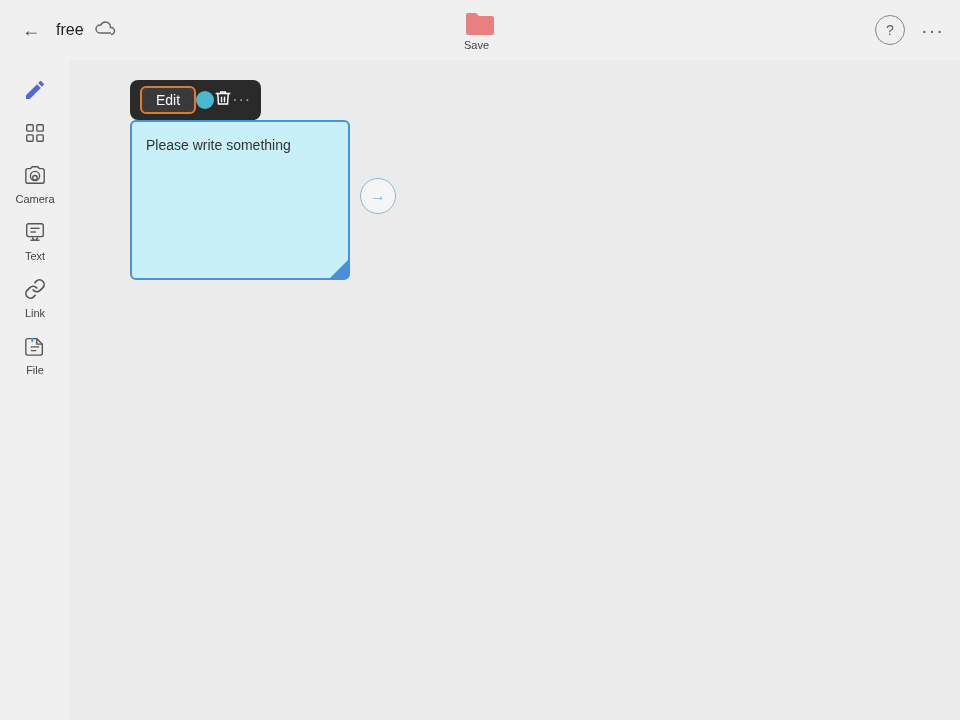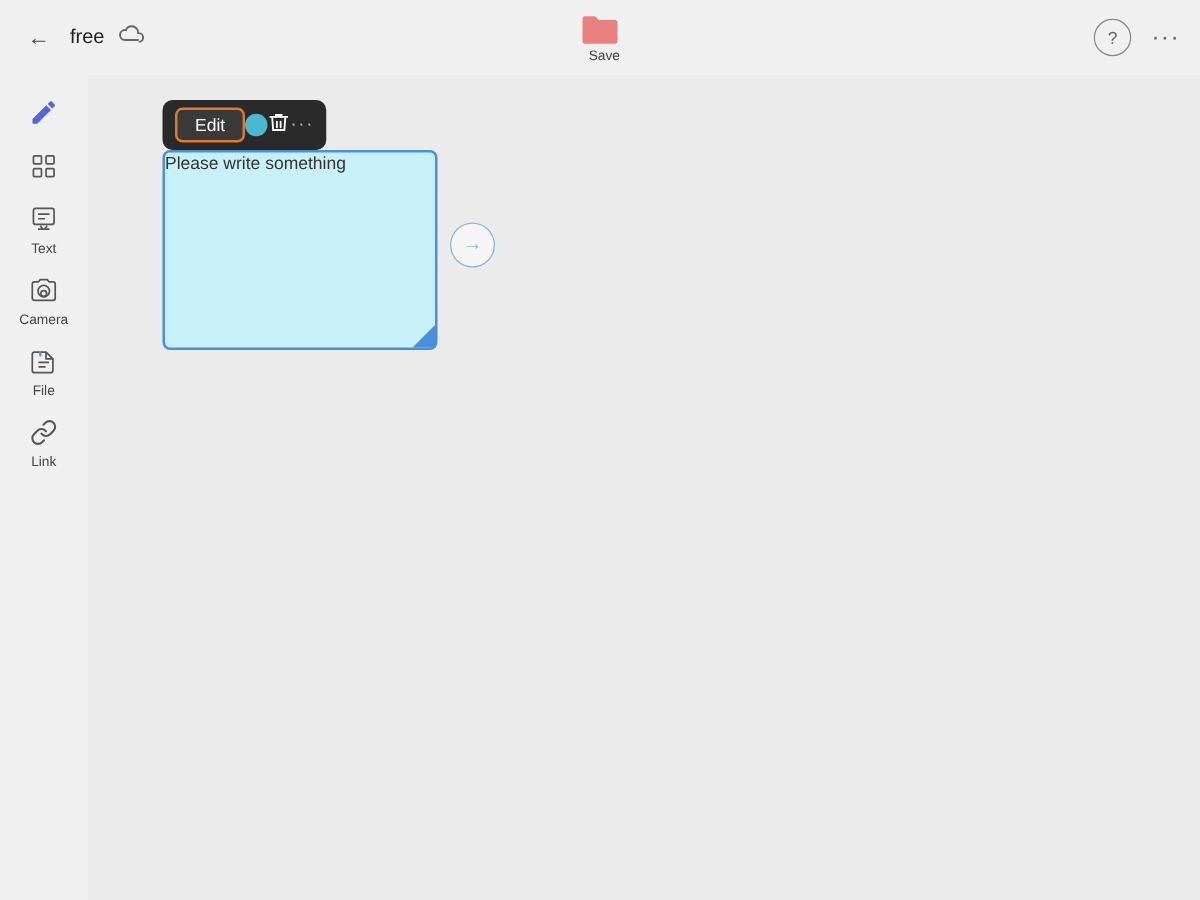--- a/index.html
+++ b/index.html
@@ -67,21 +67,21 @@
       left: 50%;
       transform: translateX(-50%);
       display: flex;
       flex-direction: column;
       align-items: center;
     }
 
     .save-icon-wrapper {
       display: flex;
       flex-direction: column;
-      align-items: flex-end;
+      align-items: flex-start;
       cursor: pointer;
     }
 
     .save-label {
       font-size: 11px;
       color: #444;
       margin-top: 2px;
     }
 
     .header-right {
@@ -212,21 +212,21 @@
     
     .note-card {
       position: absolute;
       top: 60px;
       left: 60px;
       width: 220px;
       height: 160px;
       background: #c8f0f8;
       border: 2px solid #4a90d9;
       border-radius: 6px;
-      padding: 0;
+      padding: 14px;
       z-index: 15;
     }
 
     .note-card-text {
       font-size: 14px;
       color: #333;
     }
 
     .note-card-corner {
       position: absolute;
@@ -324,61 +324,61 @@
         <rect x="14" y="3" width="7" height="7" rx="1" stroke="#555" stroke-width="1.5" fill="none"></rect>
         <rect x="3" y="14" width="7" height="7" rx="1" stroke="#555" stroke-width="1.5" fill="none"></rect>
         <rect x="14" y="14" width="7" height="7" rx="1" stroke="#555" stroke-width="1.5" fill="none"></rect>
       </svg>
     </span>
   </div>
 
   <div class="sidebar-item">
     <span class="icon">
       <svg width="22" height="22" viewBox="0 0 24 24" fill="none" xmlns="http://www.w3.org/2000/svg">
+        <path d="M20 5h-3.17L15 3H9L7.17 5H4C2.9 5 2 5.9 2 7v12c0 1.1.9 2 2 2h16c1.1 0 2-.9 2-2V7c0-1.1-.9-2-2-2zm-8 13c-2.76 0-5-2.24-5-5s2.24-5 5-5 5 2.24 5 5-2.24 5-5 5z" fill="none" stroke="#555" stroke-width="1.5"></path>
+        <circle cx="12" cy="15" r="2.5" stroke="#555" stroke-width="1.5" fill="none"></circle>
+      </svg>
+    </span>
+    <span class="label">Camera</span>
+  </div>
+
+  <div class="sidebar-item">
+    <span class="icon">
+      <svg width="22" height="22" viewBox="0 0 24 24" fill="none" xmlns="http://www.w3.org/2000/svg">
         <rect x="3" y="3" width="18" height="14" rx="2" stroke="#555" stroke-width="1.5" fill="none"></rect>
         <line x1="7" y1="8" x2="17" y2="8" stroke="#555" stroke-width="1.5"></line>
         <line x1="7" y1="12" x2="13" y2="12" stroke="#555" stroke-width="1.5"></line>
         <path d="M15 18l-2 3" stroke="#555" stroke-width="1.5"></path>
         <path d="M9 18l2 3" stroke="#555" stroke-width="1.5"></path>
         <line x1="7" y1="21" x2="17" y2="21" stroke="#555" stroke-width="1.5"></line>
       </svg>
     </span>
     <span class="label">Text</span>
   </div>
 
   <div class="sidebar-item">
     <span class="icon">
       <svg width="22" height="22" viewBox="0 0 24 24" fill="none" xmlns="http://www.w3.org/2000/svg">
-        <path d="M20 5h-3.17L15 3H9L7.17 5H4C2.9 5 2 5.9 2 7v12c0 1.1.9 2 2 2h16c1.1 0 2-.9 2-2V7c0-1.1-.9-2-2-2zm-8 13c-2.76 0-5-2.24-5-5s2.24-5 5-5 5 2.24 5 5-2.24 5-5 5z" fill="none" stroke="#555" stroke-width="1.5"></path>
-        <circle cx="12" cy="15" r="2.5" stroke="#555" stroke-width="1.5" fill="none"></circle>
-      </svg>
-    </span>
-    <span class="label">Camera</span>
+        <path d="M10 13a5 5 0 007.54.54l3-3a5 5 0 00-7.07-7.07l-1.72 1.71" stroke="#555" stroke-width="1.8" stroke-linecap="round" fill="none"></path>
+        <path d="M14 11a5 5 0 00-7.54-.54l-3 3a5 5 0 007.07 7.07l1.71-1.71" stroke="#555" stroke-width="1.8" stroke-linecap="round" fill="none"></path>
+      </svg>
+    </span>
+    <span class="label">Link</span>
   </div>
 
   <div class="sidebar-item">
     <span class="icon">
       <svg width="22" height="22" viewBox="0 0 24 24" fill="none" xmlns="http://www.w3.org/2000/svg">
         <path d="M4 4h10l6 6v10a2 2 0 01-2 2H4a2 2 0 01-2-2V6a2 2 0 012-2z" stroke="#555" stroke-width="1.5" fill="none"></path>
         <path d="M14 4v6h6" stroke="#555" stroke-width="1.5" fill="none"></path>
         <path d="M8 13h8M8 17h5" stroke="#555" stroke-width="1.5" stroke-linecap="round"></path>
         <path d="M9 4v3" stroke="#4499cc" stroke-width="2" stroke-linecap="round"></path>
       </svg>
     </span>
     <span class="label">File</span>
-  </div>
-
-  <div class="sidebar-item">
-    <span class="icon">
-      <svg width="22" height="22" viewBox="0 0 24 24" fill="none" xmlns="http://www.w3.org/2000/svg">
-        <path d="M10 13a5 5 0 007.54.54l3-3a5 5 0 00-7.07-7.07l-1.72 1.71" stroke="#555" stroke-width="1.8" stroke-linecap="round" fill="none"></path>
-        <path d="M14 11a5 5 0 00-7.54-.54l-3 3a5 5 0 007.07 7.07l1.71-1.71" stroke="#555" stroke-width="1.8" stroke-linecap="round" fill="none"></path>
-      </svg>
-    </span>
-    <span class="label">Link</span>
   </div>
 
 </div>
 
 <div class="canvas">
 
   <div class="toolbar">
     <button class="toolbar-edit-btn">Edit</button>
     <div class="toolbar-circle"></div>
     <button class="toolbar-delete">

